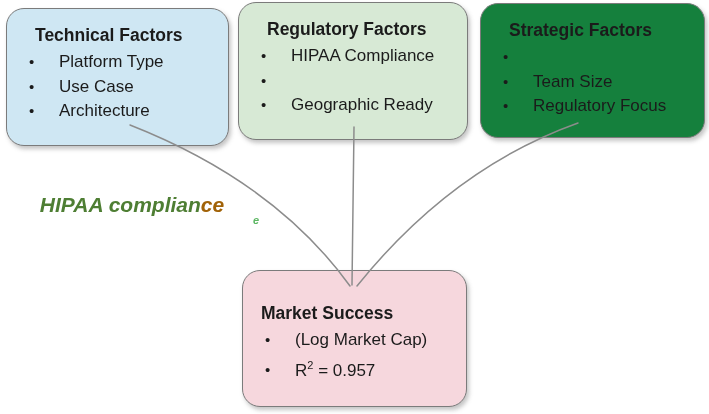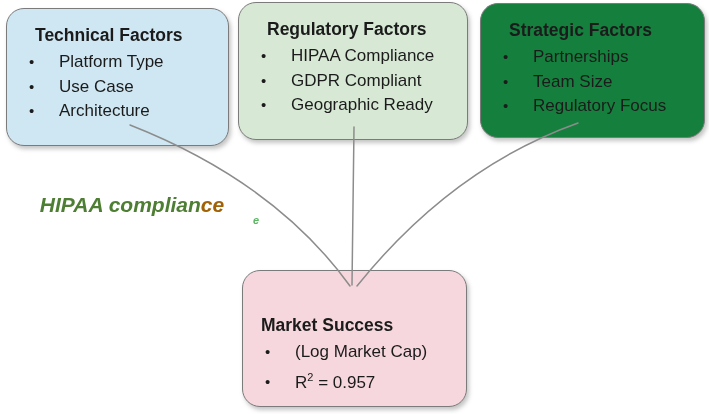--- a/index.html
+++ b/index.html
@@ -24,21 +24,21 @@
   .box-market     { left: 242px; top: 270px; width: 225px; height: 137px; }
   .box-title {
     font-size: 17.5px;
     font-weight: bold;
     color: #1b1b1b;
     margin: 14px 0 2px 0;
     padding-left: 28px;
     line-height: 25px;
     white-space: nowrap;
   }
-  .box-market .box-title { margin-top: 42px; padding-left: 18px; }
+  .box-market .box-title { margin-top: 30px; padding-left: 18px; }
   .bullet-row {
     display: flex;
     align-items: baseline;
     font-size: 17px;
     color: #1b1b1b;
     line-height: 24.5px;
     padding-left: 22px;
     white-space: nowrap;
   }
   .bullet-marker { flex: 0 0 30px; width: 30px; font-size: 15px; }
@@ -100,33 +100,31 @@
   </div>
 
   <div class="box box-regulatory" style="background-color: rgb(215, 233, 213);">
     <div class="box-title">Regulatory Factors</div>
     <div class="bullet-row">
       <span class="bullet-marker">•</span>
       <span class="bullet-text">HIPAA Compliance</span>
     </div>
     <div class="bullet-row">
       <span class="bullet-marker">•</span>
-      <span class="bullet-text">GDPR Compliant</span>
     </div>
     <div class="bullet-row">
       <span class="bullet-marker">•</span>
       <span class="bullet-text">Geographic Ready</span>
     </div>
   </div>
 
   <div class="box box-strategic" style="background-color: #15803d;">
     <div class="box-title">Strategic Factors</div>
     <div class="bullet-row">
       <span class="bullet-marker">•</span>
-      <span class="bullet-text">Partnerships</span>
     </div>
     <div class="bullet-row">
       <span class="bullet-marker">•</span>
       <span class="bullet-text">Team Size</span>
     </div>
     <div class="bullet-row">
       <span class="bullet-marker">•</span>
       <span class="bullet-text">Regulatory Focus</span>
     </div>
   </div>

